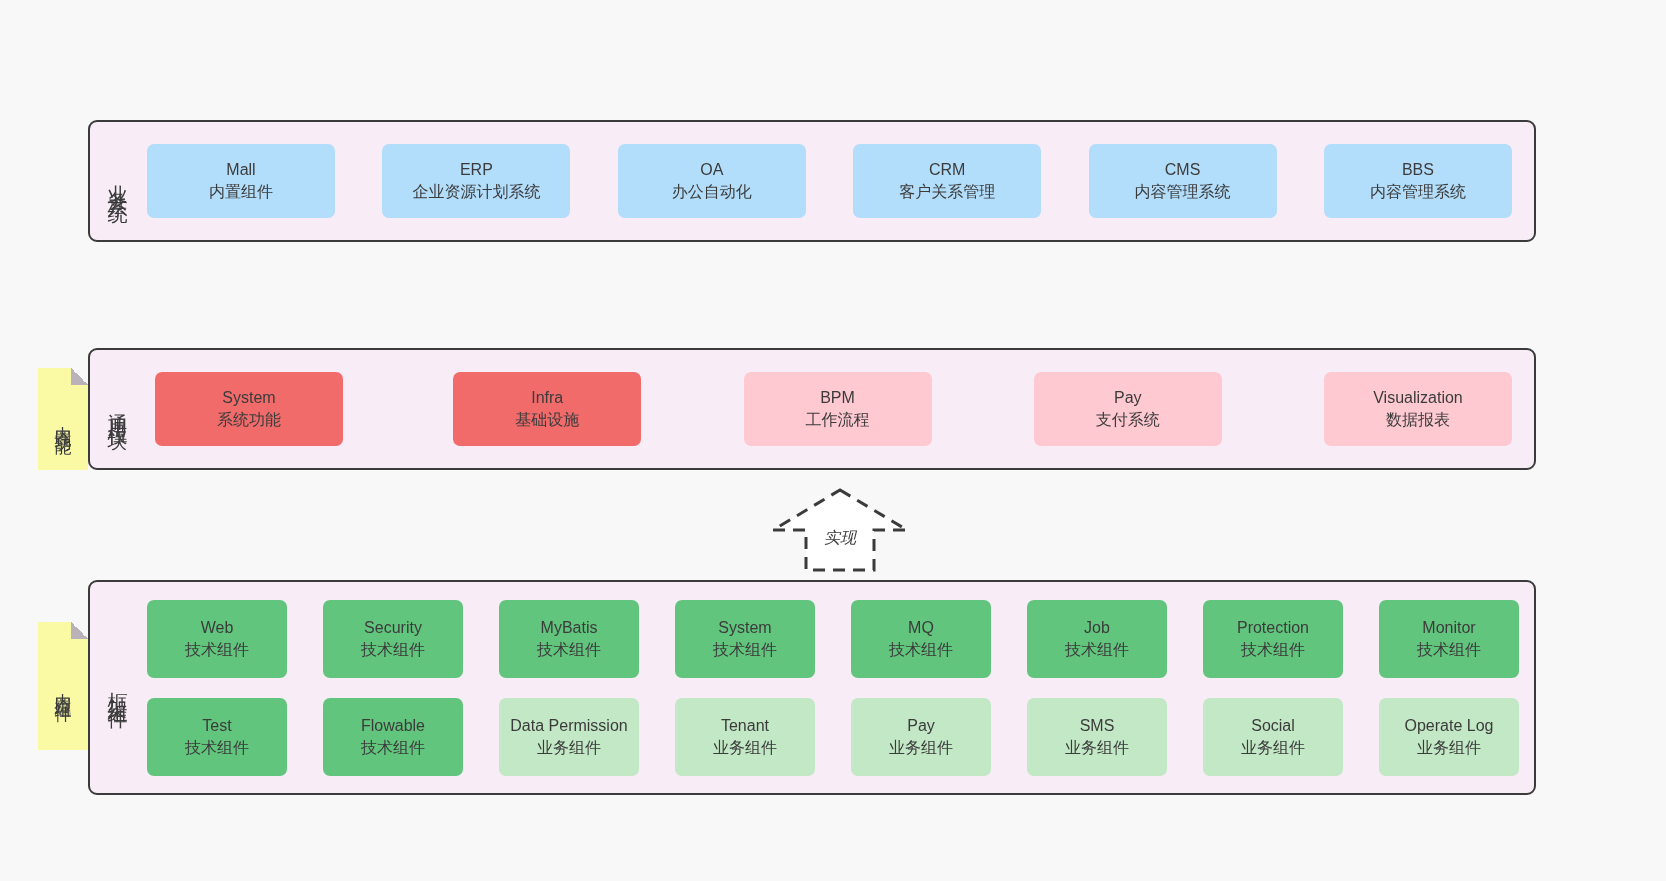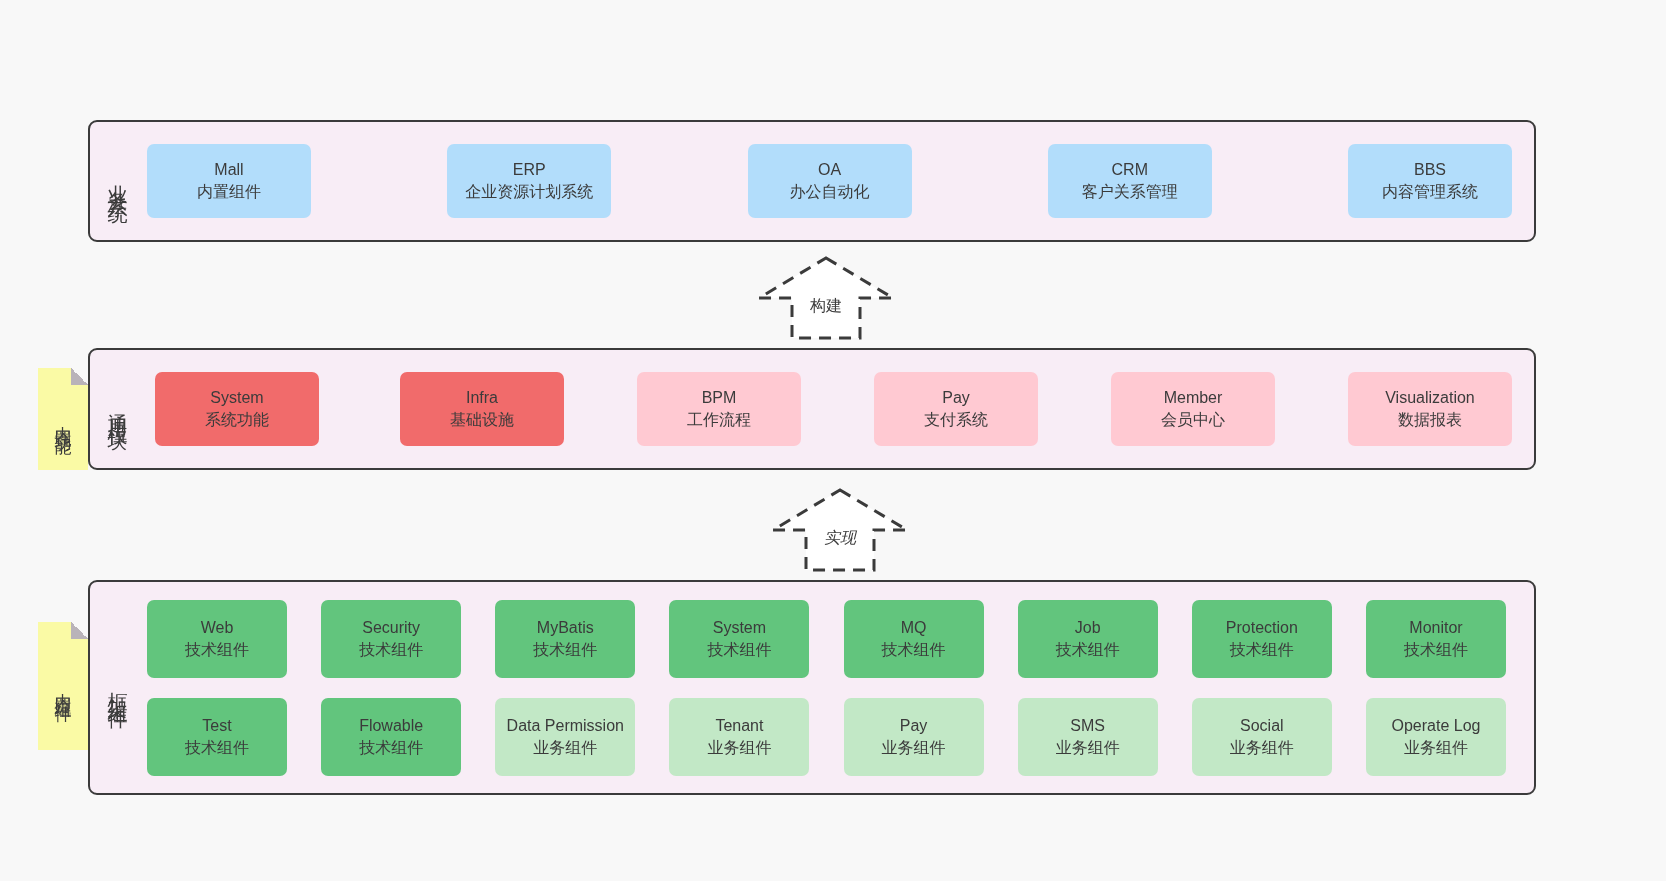--- a/index.html
+++ b/index.html
@@ -59,27 +59,27 @@
     color:var(--text);
   }
   .rows{
     flex:1;
     display:flex;
     flex-direction:column;
     justify-content:center;
     gap:20px;
     padding-right:22px;
   }
-  #section-framework .rows{padding-right:28px;}
+  #section-framework .rows{padding-right:15px;}
   .box-row{
     display:flex;
     justify-content:space-between;
   }
   .box{
-    width:164px;
+    width:188px;
     height:74px;
     border-radius:7px;
     display:flex;
     flex-direction:column;
     align-items:center;
     justify-content:center;
     text-align:center;
     padding:0 8px;
     color:var(--text);
   }
@@ -134,26 +134,20 @@
 
   <div class="note" id="note-modules">
     <i class="fold"></i>
     <span>内置功能</span>
   </div>
   <div class="note" id="note-framework">
     <i class="fold"></i>
     <span>内置组件</span>
   </div>
 
-  <div class="arrow" id="arrow-build">
-    <svg viewBox="0 0 140 86">
-      <polygon points="70,3 137,43 104,43 104,83 36,83 36,43 3,43" fill="var(--arrow-fill)" stroke="var(--line)" stroke-width="3" stroke-dasharray="12 8" stroke-linejoin="miter"></polygon>
-      <text x="70" y="56" text-anchor="middle">构建</text>
-    </svg>
-  </div>
   <div class="arrow" id="arrow-implement">
     <svg viewBox="0 0 140 86">
       <polygon points="70,3 137,43 104,43 104,83 36,83 36,43 3,43" fill="var(--arrow-fill)" stroke="var(--line)" stroke-width="3" stroke-dasharray="12 8" stroke-linejoin="miter"></polygon>
       <text x="70" y="56" text-anchor="middle">实现</text>
     </svg>
   </div>
 
   <div class="section" id="section-business">
     <div class="v-label">
       <span>业务系统</span>
@@ -170,20 +164,24 @@
           </div>
           <div class="box blue">
             <div class="box-name">OA</div>
             <div class="box-sub">办公自动化</div>
           </div>
           <div class="box blue">
             <div class="box-name">CRM</div>
             <div class="box-sub">客户关系管理</div>
           </div>
           <div class="box blue">
+            <div class="box-name">CMS</div>
+            <div class="box-sub">内容管理系统</div>
+          </div>
+          <div class="box blue">
             <div class="box-name">BBS</div>
             <div class="box-sub">内容管理系统</div>
           </div>
         </div>
       </div>
   </div>
 
   <div class="section" id="section-modules">
     <div class="v-label">
       <span>通用模块</span>
@@ -200,24 +198,20 @@
           </div>
           <div class="box pink">
             <div class="box-name">BPM</div>
             <div class="box-sub">工作流程</div>
           </div>
           <div class="box pink">
             <div class="box-name">Pay</div>
             <div class="box-sub">支付系统</div>
           </div>
           <div class="box pink">
-            <div class="box-name">Member</div>
-            <div class="box-sub">会员中心</div>
-          </div>
-          <div class="box pink">
             <div class="box-name">Visualization</div>
             <div class="box-sub">数据报表</div>
           </div>
         </div>
       </div>
   </div>
 
   <div class="section" id="section-framework">
     <div class="v-label">
       <span>框架组件</span>

